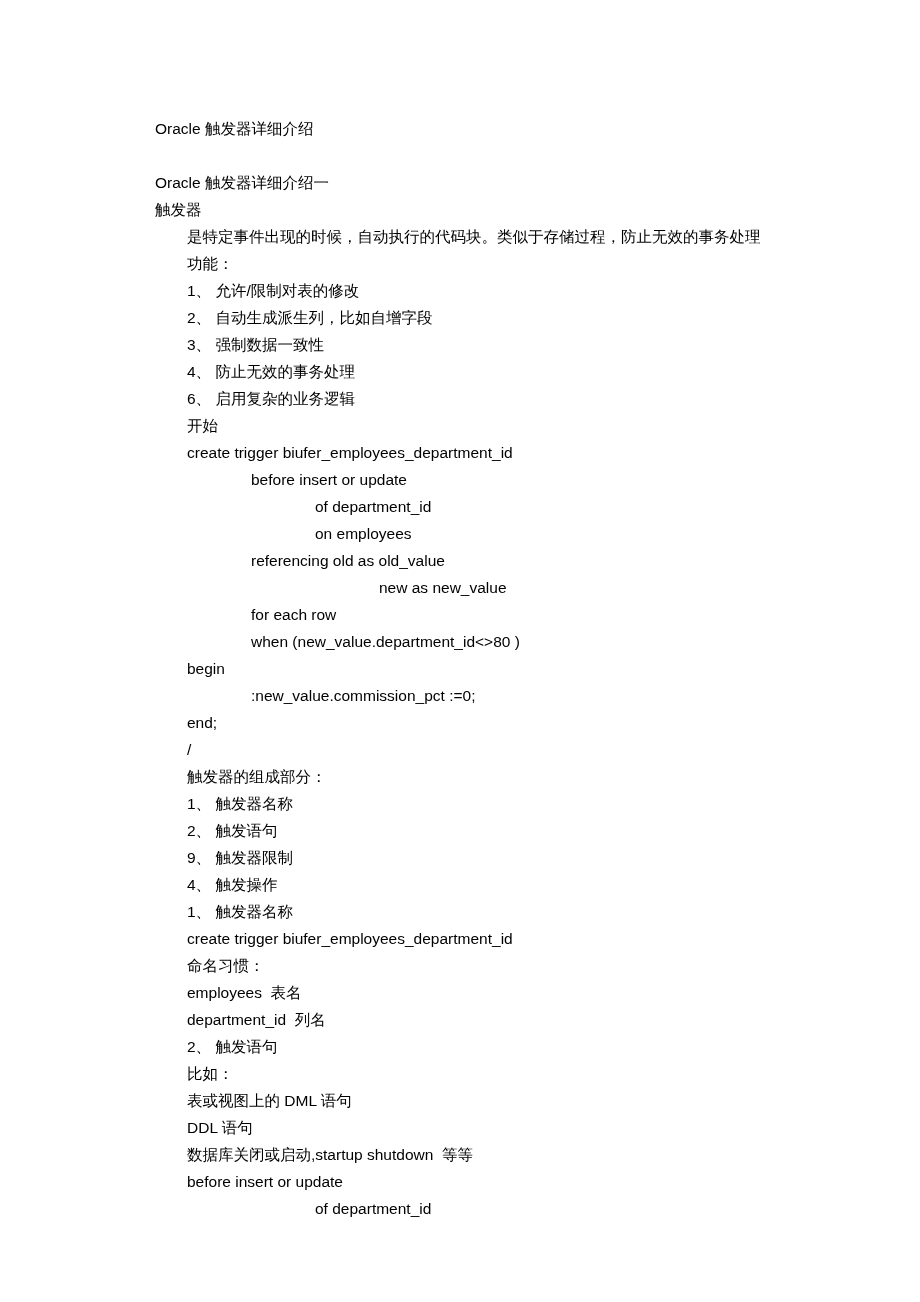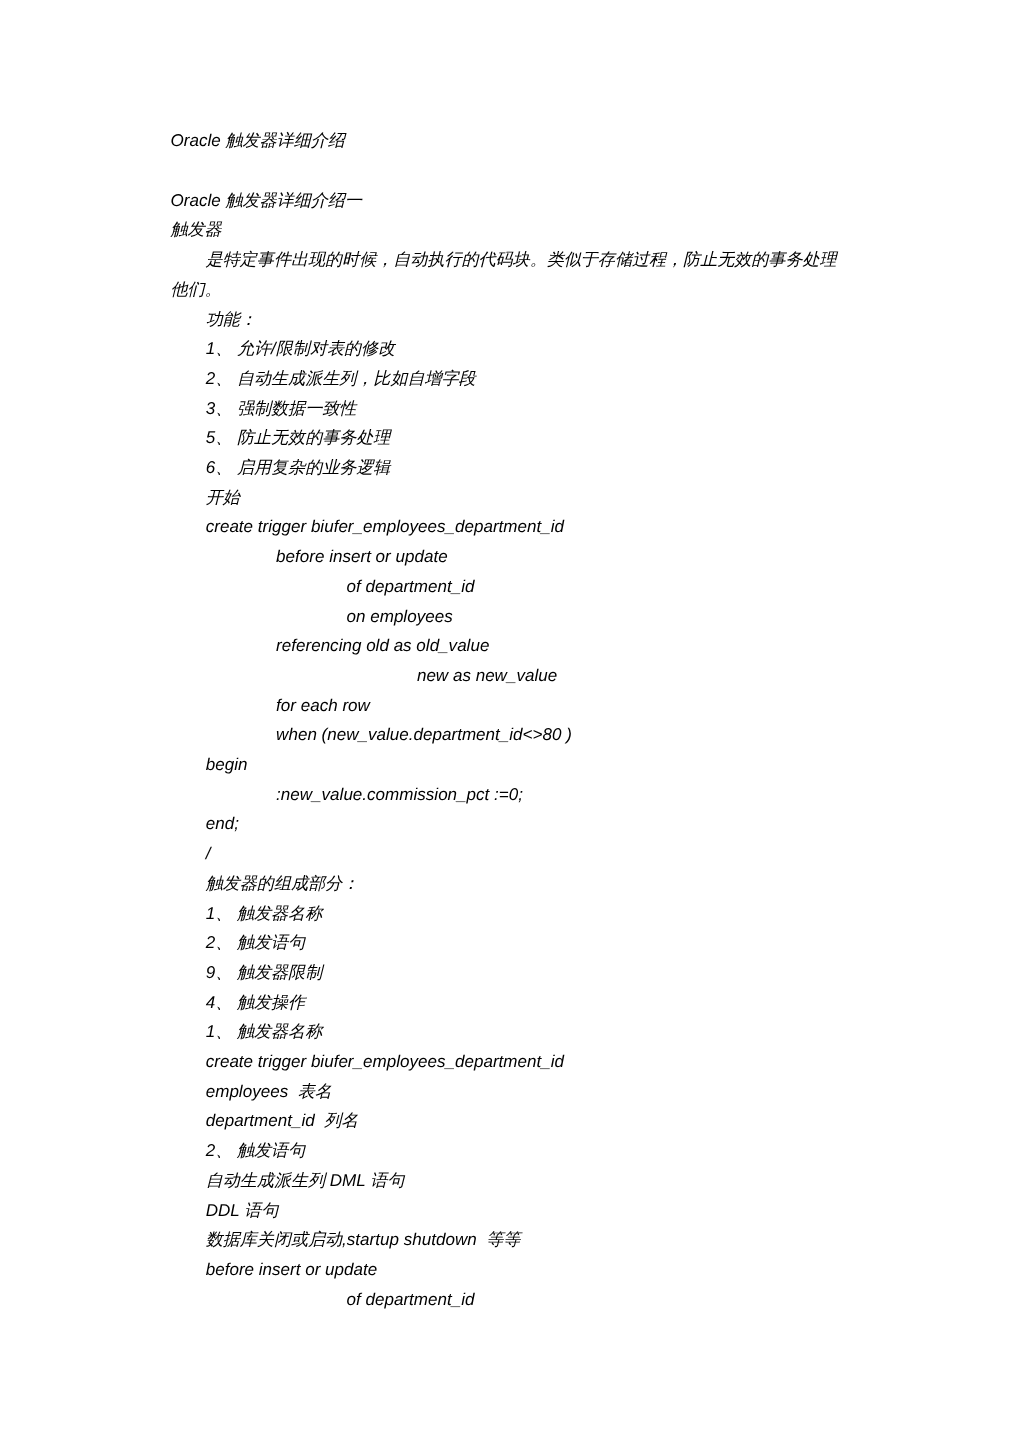--- a/index.html
+++ b/index.html
@@ -1,19 +1,18 @@
 <!DOCTYPE html>
 <html><head>
   <meta charset="utf-8">
   <style>
     * {
       margin: 0;
       padding: 0;
       box-sizing: border-box;
-      font-style: italic;
     }
     body {
       background: #ffffff;
       font-family: "Microsoft YaHei", "SimSun", Arial, sans-serif;
       width: 920px;
       height: 1302px;
       padding: 115px 155px 60px 155px;
       color: #000000;
       font-size: 15.5px;
       line-height: 27px;
@@ -42,26 +41,25 @@
   </style>
 </head>
 <body>
 
 <div class="content">
   <div class="line">Oracle 触发器详细介绍</div>
   <div class="gap"></div>
   <div class="line">Oracle 触发器详细介绍一</div>
   <div class="line">触发器</div>
   <div class="line indent-1">是特定事件出现的时候，自动执行的代码块。类似于存储过程，防止无效的事务处理</div>
-  <div class="line">他们。</div>
   <div class="line indent-1">功能：</div>
   <div class="line indent-1">1、 允许/限制对表的修改</div>
   <div class="line indent-1">2、 自动生成派生列，比如自增字段</div>
   <div class="line indent-1">3、 强制数据一致性</div>
-  <div class="line indent-1">5、 防止无效的事务处理</div>
+  <div class="line indent-1">4、 防止无效的事务处理</div>
   <div class="line indent-1">6、 启用复杂的业务逻辑</div>
   <div class="line indent-1">开始</div>
   <div class="line indent-1">create trigger biufer_employees_department_id</div>
   <div class="line indent-2">before insert or update</div>
   <div class="line indent-3">of department_id</div>
   <div class="line indent-3">on employees</div>
   <div class="line indent-2">referencing old as old_value</div>
   <div class="line indent-4">new as new_value</div>
   <div class="line indent-2">for each row</div>
   <div class="line indent-2">when (new_value.department_id&lt;&gt;80 )</div>
@@ -69,21 +67,23 @@
   <div class="line indent-2">:new_value.commission_pct :=0;</div>
   <div class="line indent-1">end;</div>
   <div class="line indent-1">/</div>
   <div class="line indent-1">触发器的组成部分：</div>
   <div class="line indent-1">1、 触发器名称</div>
   <div class="line indent-1">2、 触发语句</div>
   <div class="line indent-1">9、 触发器限制</div>
   <div class="line indent-1">4、 触发操作</div>
   <div class="line indent-1">1、 触发器名称</div>
   <div class="line indent-1">create trigger biufer_employees_department_id</div>
+  <div class="line indent-1">命名习惯：</div>
   <div class="line indent-1">employees  表名</div>
   <div class="line indent-1">department_id  列名</div>
   <div class="line indent-1">2、 触发语句</div>
-  <div class="line indent-1">自动生成派生列 DML 语句</div>
+  <div class="line indent-1">比如：</div>
+  <div class="line indent-1">表或视图上的 DML 语句</div>
   <div class="line indent-1">DDL 语句</div>
   <div class="line indent-1">数据库关闭或启动,startup shutdown  等等</div>
   <div class="line indent-1">before insert or update</div>
   <div class="line indent-3">of department_id</div>
 </div>
 
 </body></html>

